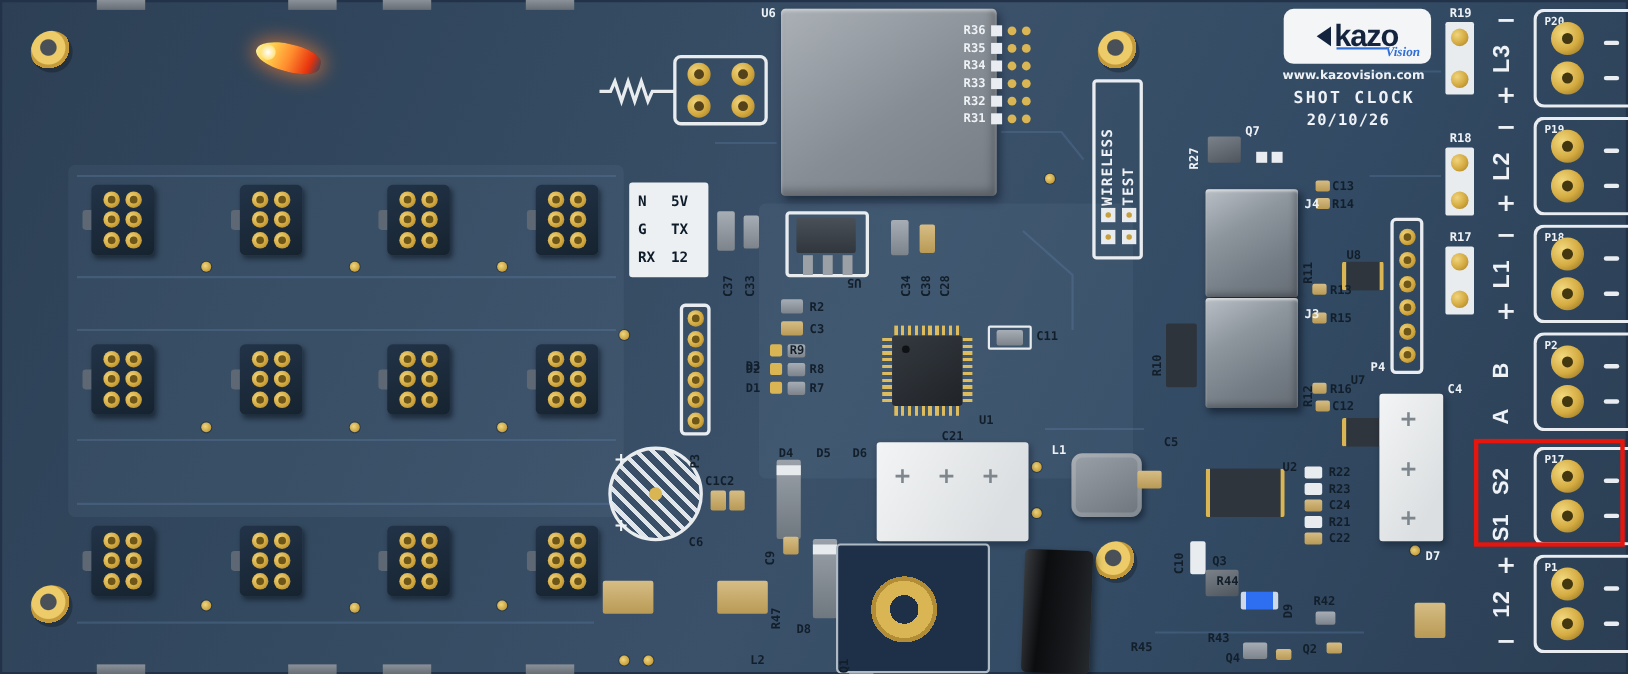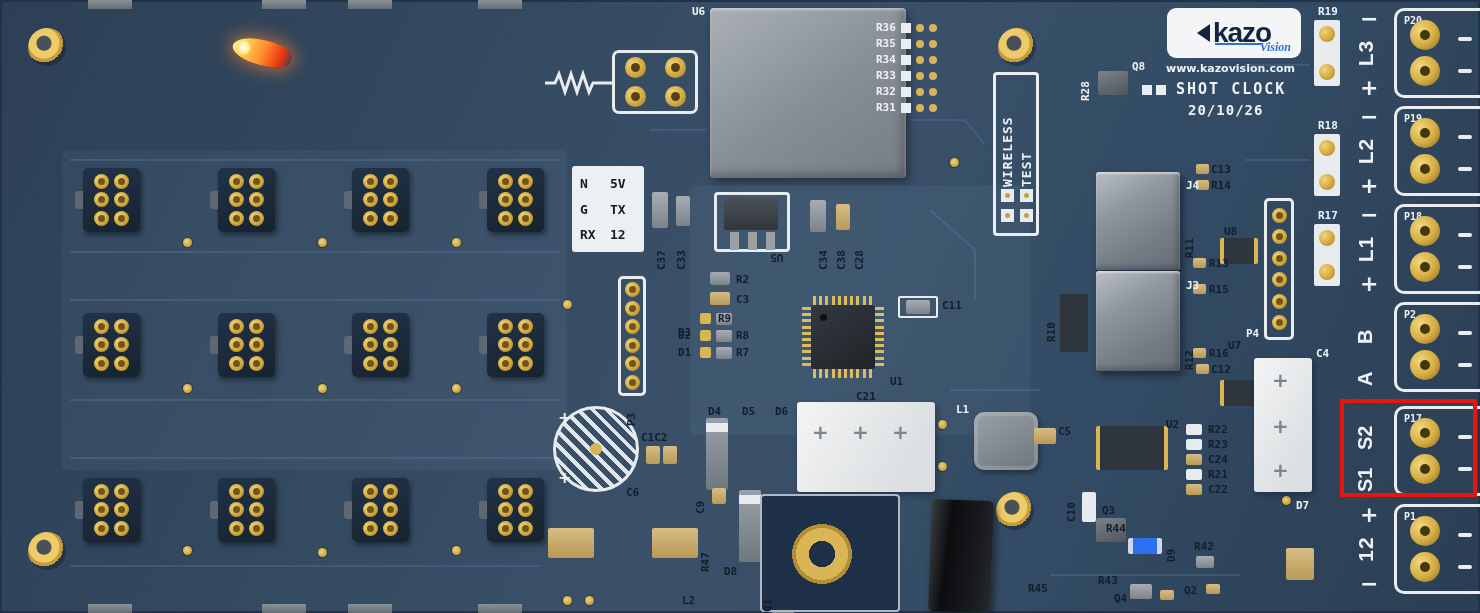--- a/index.html
+++ b/index.html
@@ -346,24 +346,24 @@
       <i class="dotg"></i>
       <i class="dotg"></i>
     </div>
   <div class="rrow" style="left:876px;top:102px">
       <span class="lbl">R31</span>
       <i class="sq"></i>
       <i class="dotg"></i>
       <i class="dotg"></i>
     </div>
 
-  <div class="qcl" style="left:1080px;top:59px">
-    <span class="lbl v" style="left:0;top:4px;height:38px">R28</span>
+  <div class="qcl" style="left:1080px;top:112px">
+    <span class="lbl v" style="left:0;top:4px;height:38px">R27</span>
     <div class="sot" style="left:18px;top:12px"></div>
-    <span class="lbl" style="left:52px;top:2px">Q8</span>
+    <span class="lbl" style="left:52px;top:2px">Q7</span>
     <i class="sq" style="left:62px;top:26px"></i>
       <i class="sq" style="left:76px;top:26px"></i>
   </div>
 
   <div class="wbox">
     <span class="wword" style="left:4px;top:4px;height:108px">WIRELESS</span>
     <span class="wword" style="left:23px;top:4px;height:108px">TEST</span>
     <i class="wpad" style="left:5px;top:114px"></i>
       <i class="wpad" style="left:24px;top:114px"></i>
     <i class="wpad" style="left:5px;top:134px"></i>
@@ -538,21 +538,21 @@
       <div class="donut"></div>
     </div>
   <span class="lbl dk v" style="left:762px;top:590px;height:22px">Q1</span>
 
   <div class="blkcap"></div>
 
   <span class="lbl" style="left:956px;top:404px">L1</span>
   <div class="ind" style="left:974px;top:412px;width:64px;height:58px"></div>
 
   <div class="ctan part" style="left:1034px;top:428px;width:22px;height:16px"></div>
-  <span class="lbl dk" style="left:1058px;top:426px">C5</span>
+  <span class="lbl dk" style="left:1058px;top:396px">C5</span>
   <div class="sochip" style="left:1096px;top:426px;width:64px;height:44px"></div>
   <span class="lbl dk" style="left:1166px;top:419px">U2</span>
   <div class="cwhite part" style="left:1186px;top:424px;width:16px;height:11px"></div>
   <span class="lbl dk" style="left:1208px;top:424px">R22</span>
   <div class="cwhite part" style="left:1186px;top:439px;width:16px;height:11px"></div>
   <span class="lbl dk" style="left:1208px;top:439px">R23</span>
   <div class="ctan part" style="left:1186px;top:454px;width:16px;height:11px"></div>
   <span class="lbl dk" style="left:1208px;top:454px">C24</span>
   <div class="cwhite part" style="left:1186px;top:469px;width:16px;height:11px"></div>
   <span class="lbl dk" style="left:1208px;top:469px">R21</span>

